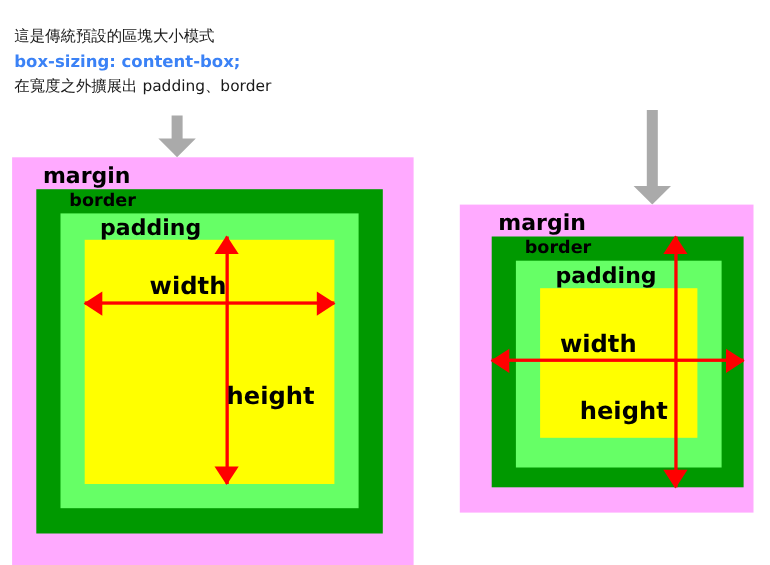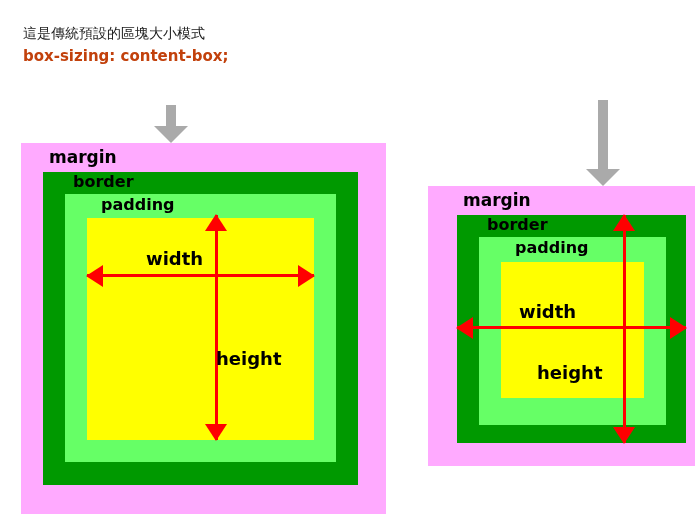--- a/index.html
+++ b/index.html
@@ -1,65 +1,66 @@
 <!DOCTYPE html>
 <html><head>
 <meta charset="utf-8">
 <style>
   html,body{margin:0;padding:0;}
   body{
     width:700px;height:514px;background:#ffffff;overflow:hidden;position:relative;
     font-family:"DejaVu Sans","Liberation Sans",sans-serif;
     -webkit-font-smoothing:antialiased;
   }
-  .stage{position:absolute;left:14px;top:0;width:632px;height:514px;}
+  .stage{position:absolute;left:4px;top:0;width:632px;height:514px;}
 
   
   .caption{position:absolute;white-space:nowrap;}
   .cap-line{font-size:14px;color:#1a1a1a;line-height:22px;letter-spacing:0px;}
-  .cap-code{font-size:15px;color:#c2410c;font-weight:bold;line-height:24px;letter-spacing:0px;}
+  .cap-code{font-size:15px;color:#3b82f6;font-weight:bold;line-height:24px;letter-spacing:0px;}
 
   #caption-left{left:9px;top:22px;}
   #caption-right{left:414px;top:22px;}
 
   
   .gray-arrow{position:absolute;}
   .gray-shaft{position:absolute;background:#aaaaaa;}
   .gray-head{position:absolute;width:0;height:0;border-left:17px solid transparent;border-right:17px solid transparent;border-top:17px solid #aaaaaa;}
 
   
   .boxdiagram{position:absolute;}
   .lay-margin{position:absolute;background:#ffaaff;}
   .lay-border{position:absolute;background:#009900;}
   .lay-padding{position:absolute;background:#66ff66;}
   .lay-content{position:absolute;background:#ffff00;}
 
   .lbl{position:absolute;font-weight:bold;color:#000000;white-space:nowrap;}
-  .lbl-margin{font-size:17px;}
+  .lbl-margin{font-size:20px;}
   .lbl-border{font-size:16px;}
-  .lbl-padding{font-size:16px;text-align:right;}
-  .lbl-dim{font-size:18px;font-weight:bold;color:#000000;white-space:nowrap;position:absolute;}
+  .lbl-padding{font-size:20px;text-align:right;}
+  .lbl-dim{font-size:22px;font-weight:bold;color:#000000;white-space:nowrap;position:absolute;}
 
   
   .rline-h{position:absolute;height:3px;background:#ff0000;}
   .rline-v{position:absolute;width:3px;background:#ff0000;}
   .rhead{position:absolute;width:0;height:0;}
   .rhead-l{border-top:11px solid transparent;border-bottom:11px solid transparent;border-right:17px solid #ff0000;}
   .rhead-r{border-top:11px solid transparent;border-bottom:11px solid transparent;border-left:17px solid #ff0000;}
   .rhead-u{border-left:11px solid transparent;border-right:11px solid transparent;border-bottom:17px solid #ff0000;}
   .rhead-d{border-left:11px solid transparent;border-right:11px solid transparent;border-top:17px solid #ff0000;}
 </style>
 </head>
 <body>
 
 <div class="stage">
 
   <div class="caption" id="caption-left">
     <div class="cap-line">這是傳統預設的區塊大小模式</div>
     <div class="cap-code">box-sizing: content-box;</div>
+    <div class="cap-line">在寬度之外擴展出 padding、border</div>
   </div>
 
   <div class="caption" id="caption-right">
   </div>
 
   <div class="gray-arrow" style="left:140px;top:105px;width:34px;height:38px;">
     <div class="gray-shaft" style="left:12px;top:0px;width:10px;height:22px;"></div>
     <div class="gray-head" style="left:0px;top:21px;"></div>
   </div>
 

